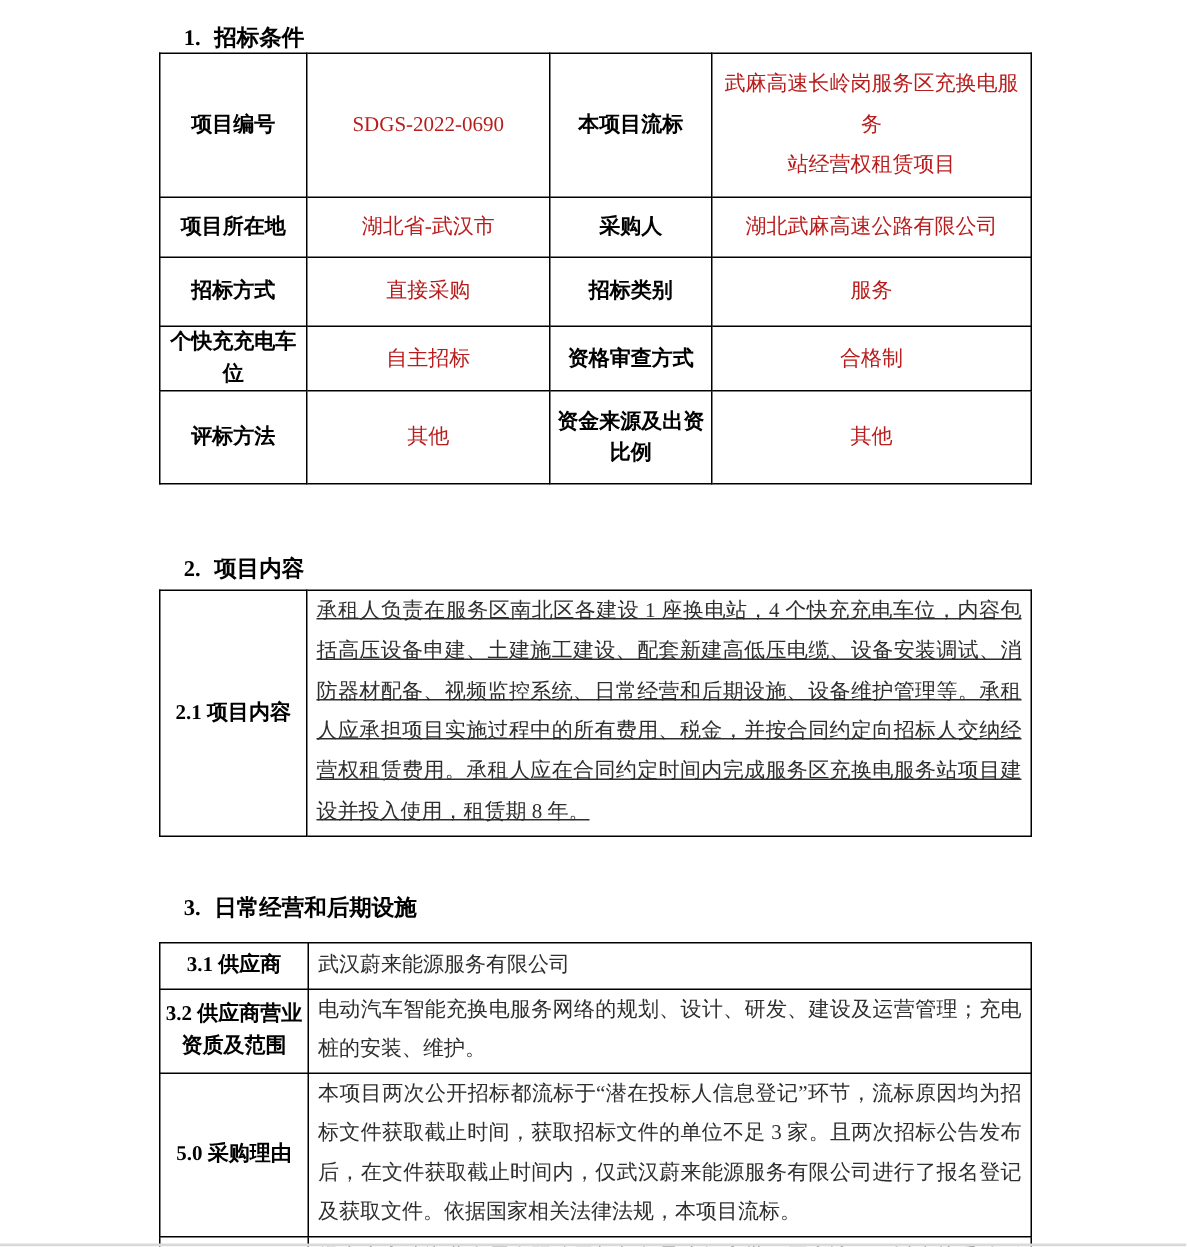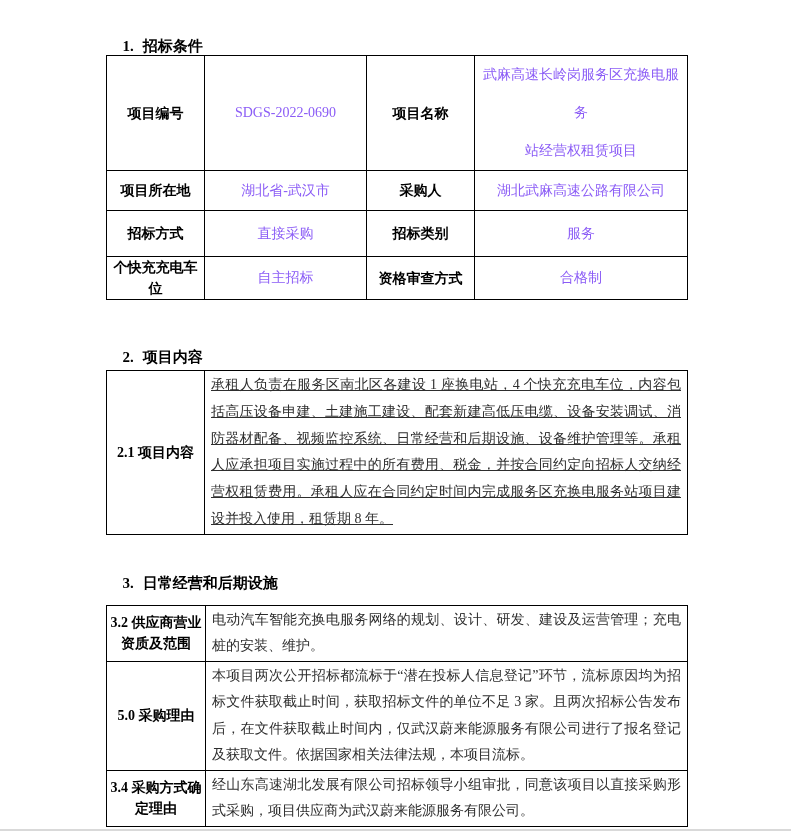--- a/index.html
+++ b/index.html
@@ -13,21 +13,21 @@
   }
   .section-heading {
     margin-left: 115px;
     font-size: 15px;
     font-weight: bold;
     color: #000000;
     line-height: 17px;
     white-space: pre;
   }
   .section-heading .num { margin-right: 9px; }
-  #heading-1 { padding-top: 21px; }
+  #heading-1 { padding-top: 1px; }
   #heading-2 { margin-top: 32px; }
   #heading-3 { margin-top: 23px; }
 
   table {
     border-collapse: collapse;
     table-layout: fixed;
     margin-left: 106px;
     width: 581px;
     border: 1.5px solid #000000;
   }
@@ -44,23 +44,23 @@
     font-weight: bold;
     color: #000000;
     text-align: center;
     white-space: pre-line;
     line-height: 21px;
     padding: 0 2px;
   }
   .val-center {
     text-align: center;
     white-space: pre-line;
-    line-height: 38px;
+    line-height: 27px;
     padding: 0 4px;
-    color: #8b5cf6;
+    color: #b91c1c;
   }
   .val-para {
     text-align: justify;
     padding: 1px 6px;
     color: #2e2e2e;
   }
   
   #table-1 col.c1 { width: 98px; }
   #table-1 col.c2 { width: 162px; }
   #table-1 col.c3 { width: 108px; }
@@ -103,41 +103,48 @@
   <colgroup>
       <col class="c1">
       <col class="c2">
       <col class="c3">
       <col class="c4">
     </colgroup>
   <tbody>
       <tr class="r1">
     <td class="lbl">项目编号</td>
     <td class="val-center">SDGS-2022-0690</td>
-    <td class="lbl">项目名称</td>
+    <td class="lbl">本项目流标</td>
     <td class="val-center">武麻高速长岭岗服务区充换电服务
 站经营权租赁项目</td>
   </tr>
   <tr class="r2">
     <td class="lbl">项目所在地</td>
     <td class="val-center">湖北省-武汉市</td>
     <td class="lbl">采购人</td>
     <td class="val-center">湖北武麻高速公路有限公司</td>
   </tr>
   <tr class="r3">
     <td class="lbl">招标方式</td>
     <td class="val-center">直接采购</td>
     <td class="lbl">招标类别</td>
     <td class="val-center">服务</td>
   </tr>
   <tr class="r4">
     <td class="lbl">个快充充电车位</td>
     <td class="val-center">自主招标</td>
     <td class="lbl">资格审查方式</td>
     <td class="val-center">合格制</td>
+  </tr>
+  <tr class="r5">
+    <td class="lbl">评标方法</td>
+    <td class="val-center">其他</td>
+    <td class="lbl">资金来源及出资
+比例</td>
+    <td class="val-center">其他</td>
   </tr>
 </tbody>
   </table>
 
 <div class="section-heading" id="heading-2">
   <span class="num">2.</span><span>项目内容</span>
 </div>
 
 <table id="table-2">
   <colgroup>
@@ -155,20 +162,24 @@
 <div class="section-heading" id="heading-3">
   <span class="num">3.</span><span>日常经营和后期设施</span>
 </div>
 
 <table id="table-3">
   <colgroup>
       <col class="c1">
       <col class="c2">
     </colgroup>
   <tbody>
+      <tr class="r1">
+    <td class="lbl">3.1 供应商</td>
+    <td class="val-para">武汉蔚来能源服务有限公司</td>
+  </tr>
   <tr class="r2">
     <td class="lbl">3.2 供应商营业
 资质及范围</td>
     <td class="val-para">电动汽车智能充换电服务网络的规划、设计、研发、建设及运营管理；充电桩的安装、维护。</td>
   </tr>
   <tr class="r3">
     <td class="lbl">5.0 采购理由</td>
     <td class="val-para">本项目两次公开招标都流标于“潜在投标人信息登记”环节，流标原因均为招标文件获取截止时间，获取招标文件的单位不足 3 家。且两次招标公告发布后，在文件获取截止时间内，仅武汉蔚来能源服务有限公司进行了报名登记及获取文件。依据国家相关法律法规，本项目流标。</td>
   </tr>
   <tr class="r4">

